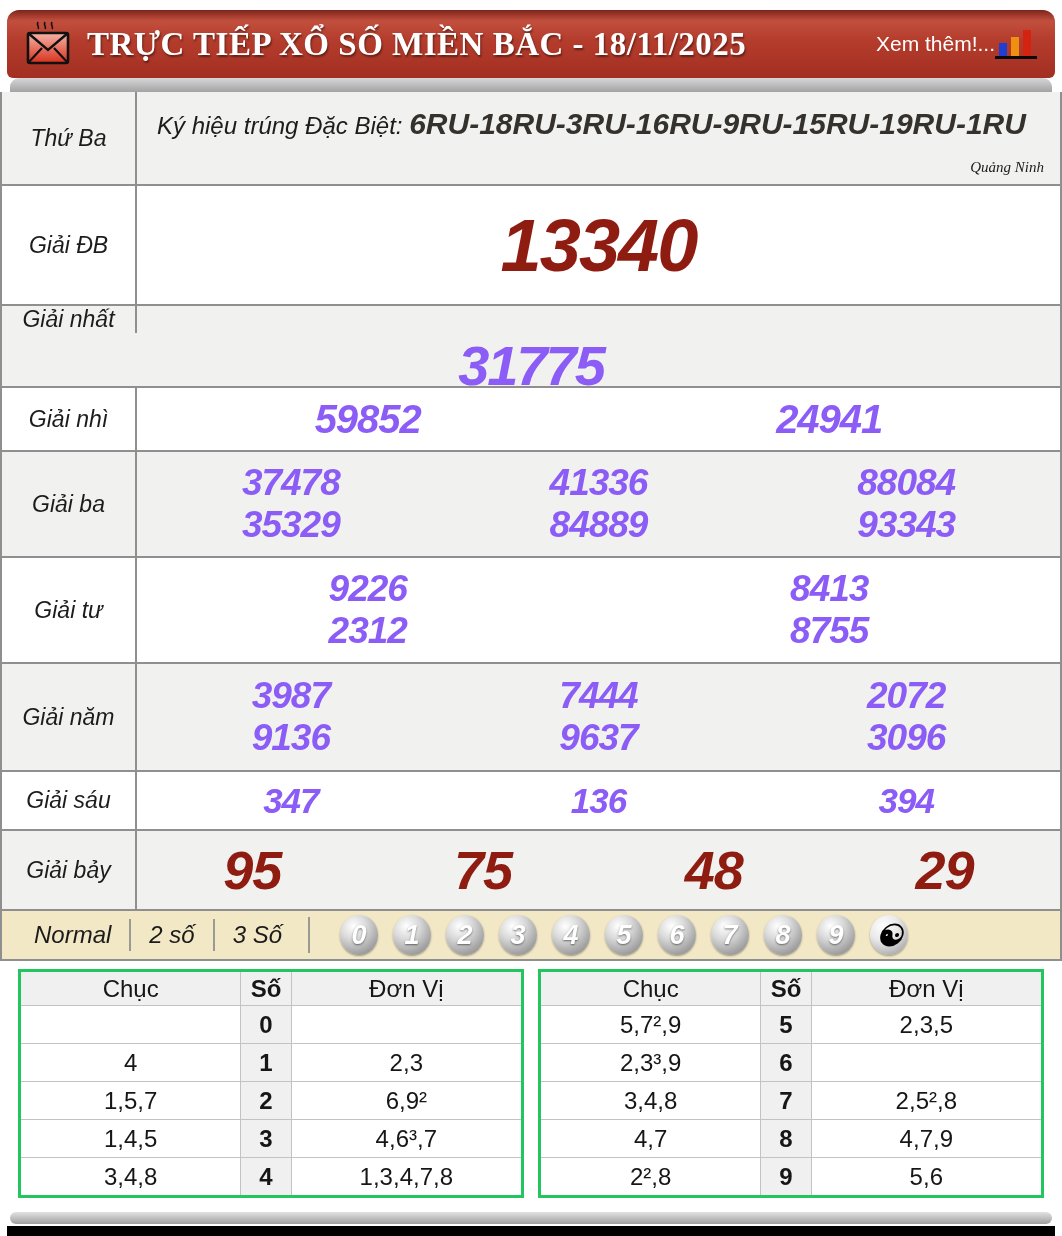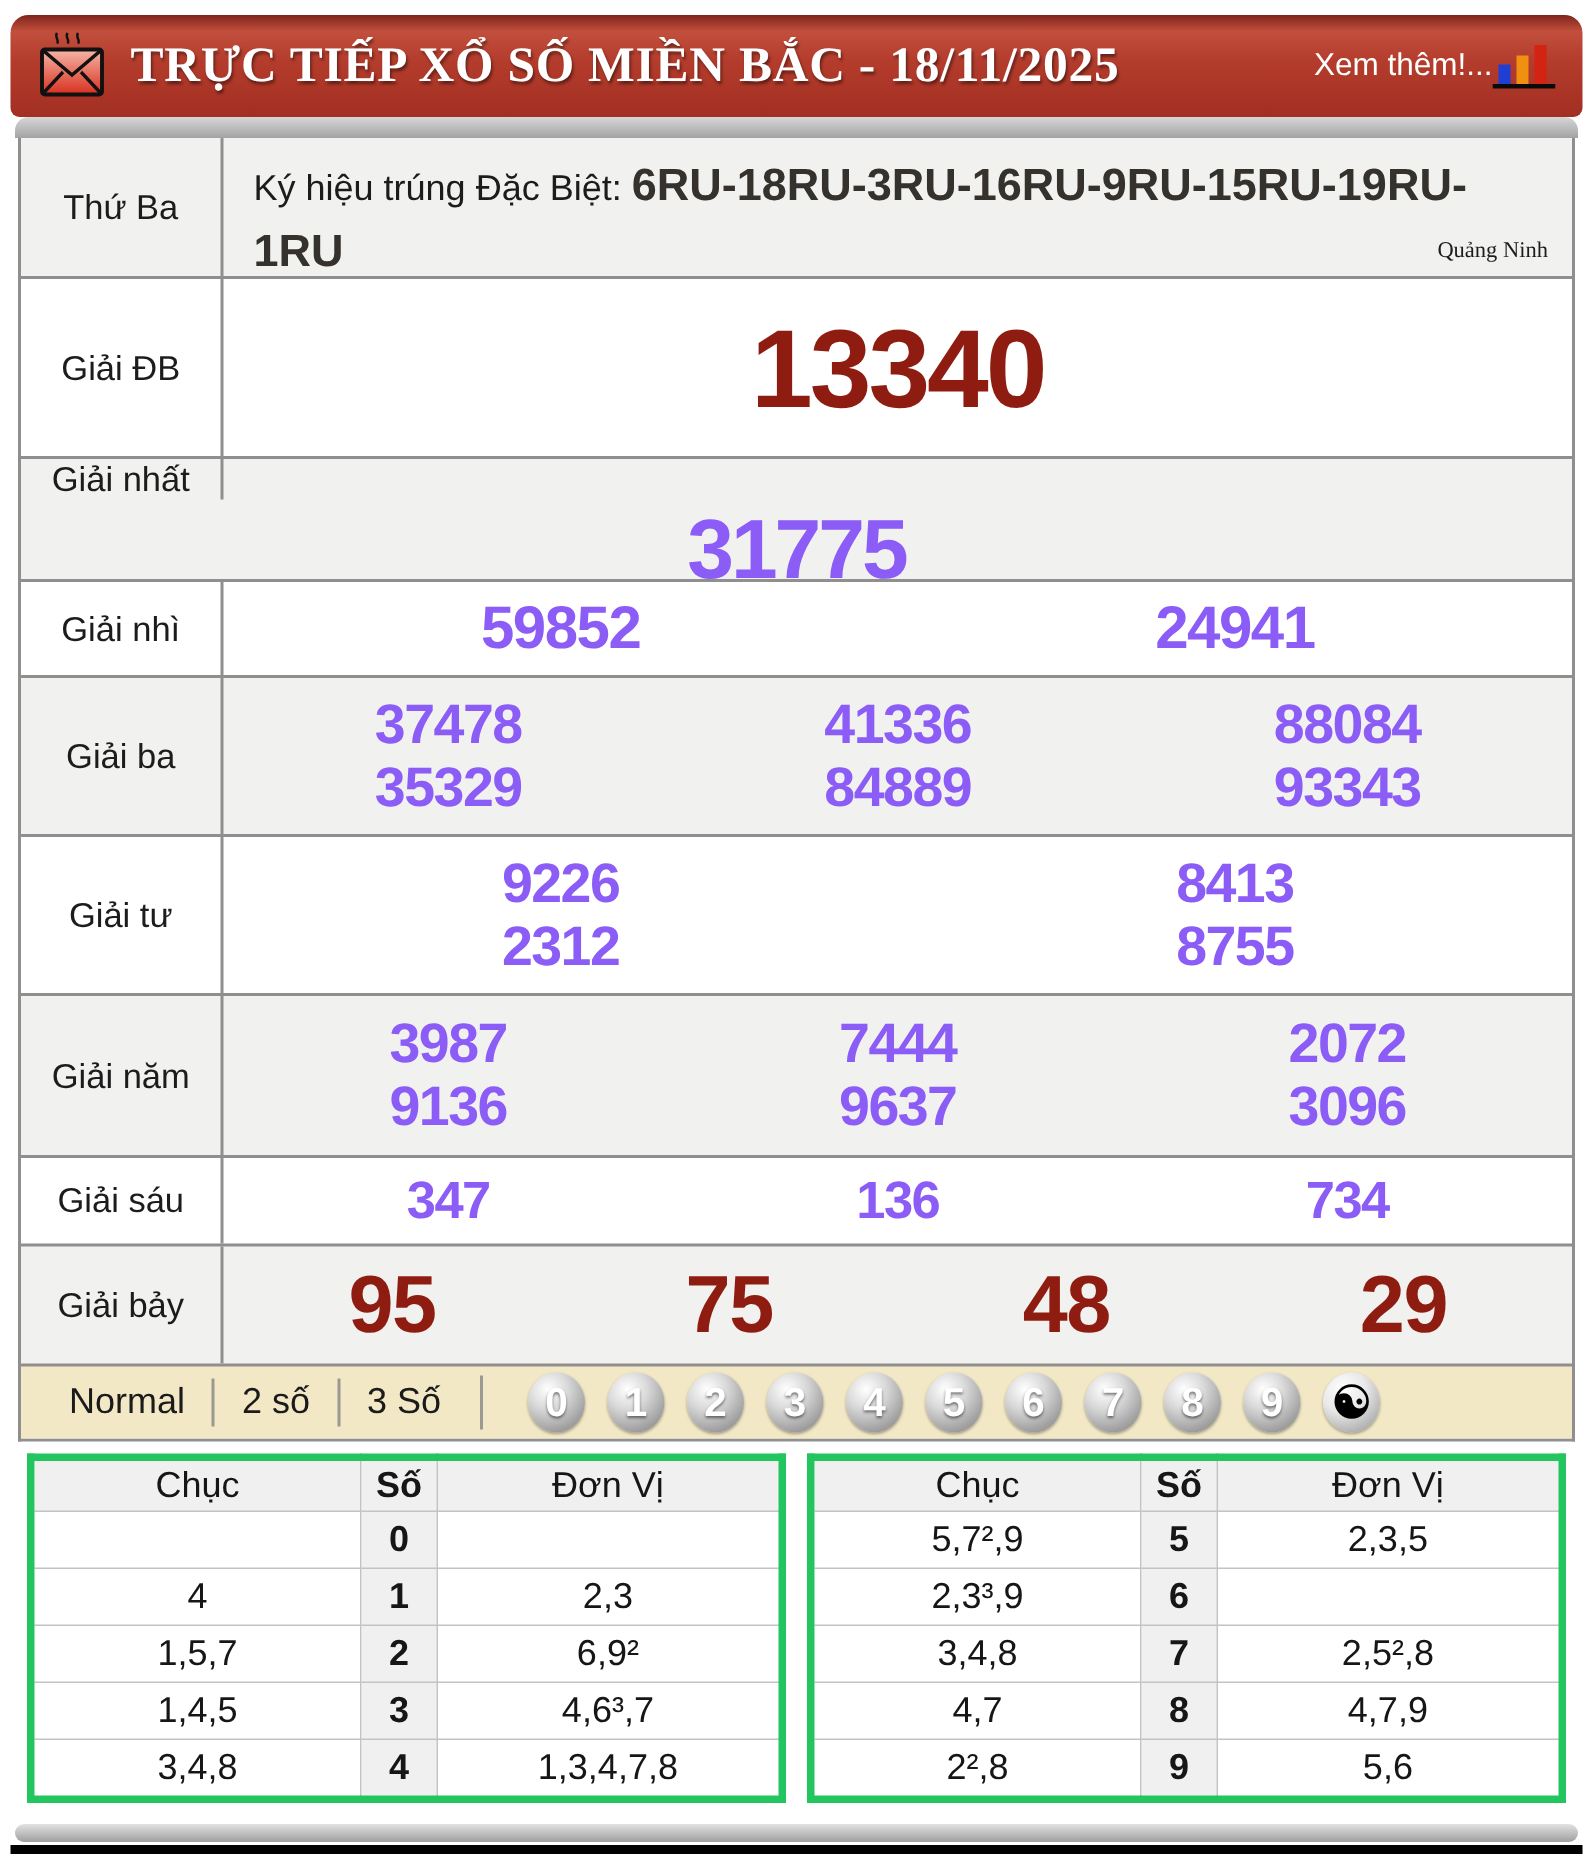--- a/index.html
+++ b/index.html
@@ -14,21 +14,21 @@
   .hdr-title{color:#fff;font-family:"Liberation Serif",serif;font-weight:bold;
     font-size:33px;text-shadow:1px 2px 2px rgba(0,0,0,.45);letter-spacing:.5px;}
   .hdr-right{margin-left:auto;display:flex;align-items:center;}
   .more-link{color:#fff;font-size:21px;cursor:pointer;}
 
   
   .topstrip{margin:0 10px;height:14px;border-radius:9px 9px 0 0;
     background:linear-gradient(#d6d6d6,#a3a3a3);}
 
   
-  .board{margin:0 12px;border:2px solid #8f8f8f;border-top:none;}
+  .board{margin:0 0;border:2px solid #8f8f8f;border-top:none;font-style:italic;}
   .prow{display:flex;border-top:2px solid #8f8f8f;}
   .prow:first-child{border-top:none;}
   .bg-g{background:#f1f1f0;}
   .bg-w{background:#ffffff;}
   .plabel{width:133px;min-width:133px;border-right:2px solid #8f8f8f;
     display:flex;align-items:center;justify-content:center;font-size:23px;color:#1c1c1c;}
   .pnums{flex:1;display:flex;flex-direction:column;justify-content:center;}
   .pline{display:flex;align-items:center;}
   .pline span{flex:1;text-align:center;font-weight:bold;color:#8b5cf6;letter-spacing:-1px;}
 
@@ -64,21 +64,21 @@
   .ball.yy{color:#000;font-size:30px;text-shadow:none;
     background:radial-gradient(circle at 35% 28%, #ffffff 0%, #e8e8e8 40%, #b5b5b5 75%, #888 100%);}
   .audio{margin-left:auto;display:flex;align-items:center;gap:10px;cursor:pointer;}
   .mute-label{color:#1a36cc;font-size:23px;}
 
   
   .tables{display:flex;gap:14px;margin:8px 18px 0 18px;}
   table.ht{border-collapse:collapse;flex:1;table-layout:fixed;}
   table.ht th,table.ht td{border:1px solid #c3c3c3;text-align:center;font-size:24px;
     color:#161616;height:37px;padding:0 4px;overflow:hidden;}
-  table.ht{border:5px solid #22c55e;}
+  table.ht{border:3px solid #22c55e;}
   table.ht th{background:#f0f0f0;font-weight:normal;height:33px;}
   table.ht th.soh{font-weight:bold;}
   table.ht td.so{background:#f0f0f0;font-weight:bold;}
   col.c-chuc{width:44%;} col.c-so{width:10%;} col.c-dv{width:46%;}
 
   
   .botstrip{margin:14px 10px 0 10px;height:12px;border-radius:7px;
     background:linear-gradient(#e2e2e2,#9f9f9f);}
   .botblack{margin:2px 7px 0 7px;height:26px;background:#000;border-radius:0 0 15px 15px;}
 
@@ -206,21 +206,21 @@
         </div>
       </div>
     </div>
 
     <div class="prow r-sau bg-w">
       <div class="plabel">Giải sáu</div>
       <div class="pnums">
         <div class="pline">
           <span>347</span>
           <span>136</span>
-          <span>734</span>
+          <span>394</span>
         </div>
       </div>
     </div>
 
     <div class="prow r-bay bg-g">
       <div class="plabel">Giải bảy</div>
       <div class="pnums">
         <div class="pline">
           <span>95</span>
           <span>75</span>

